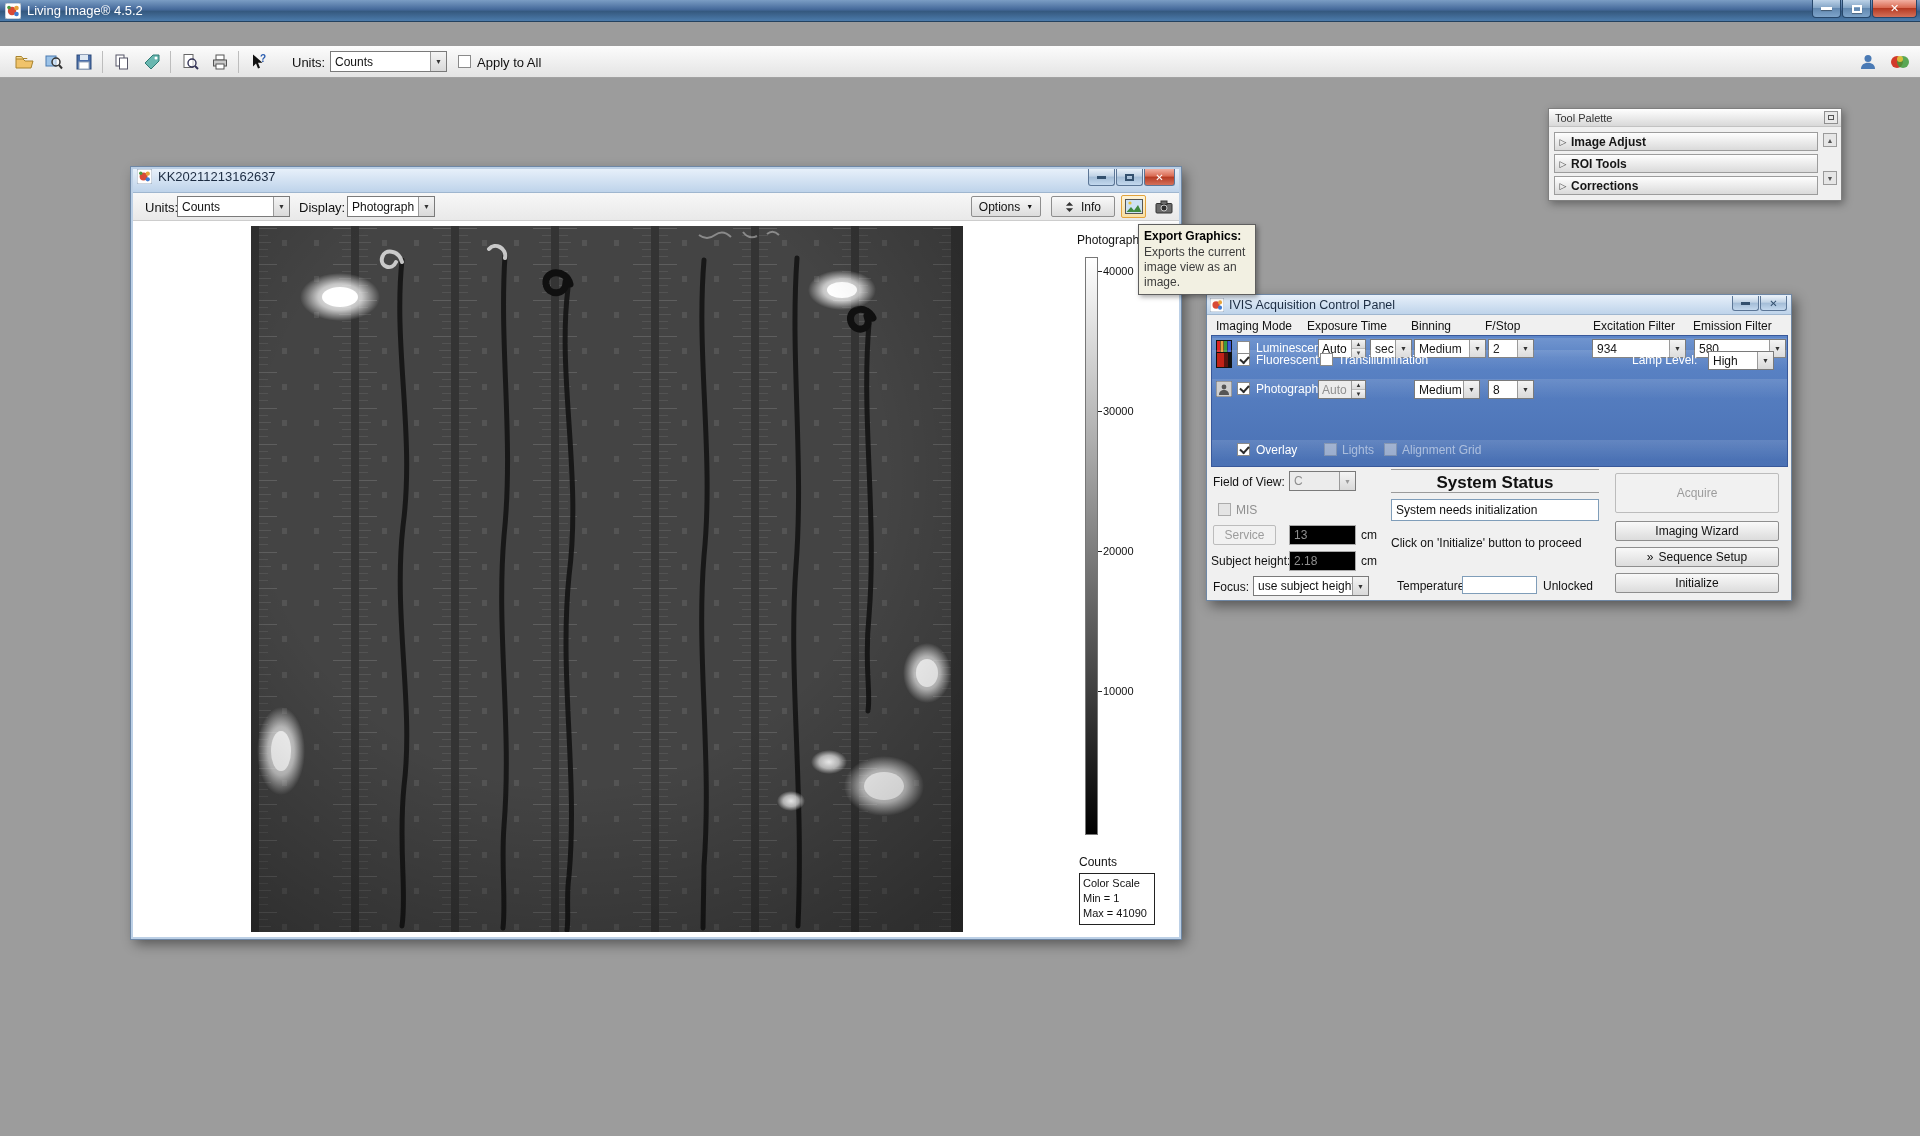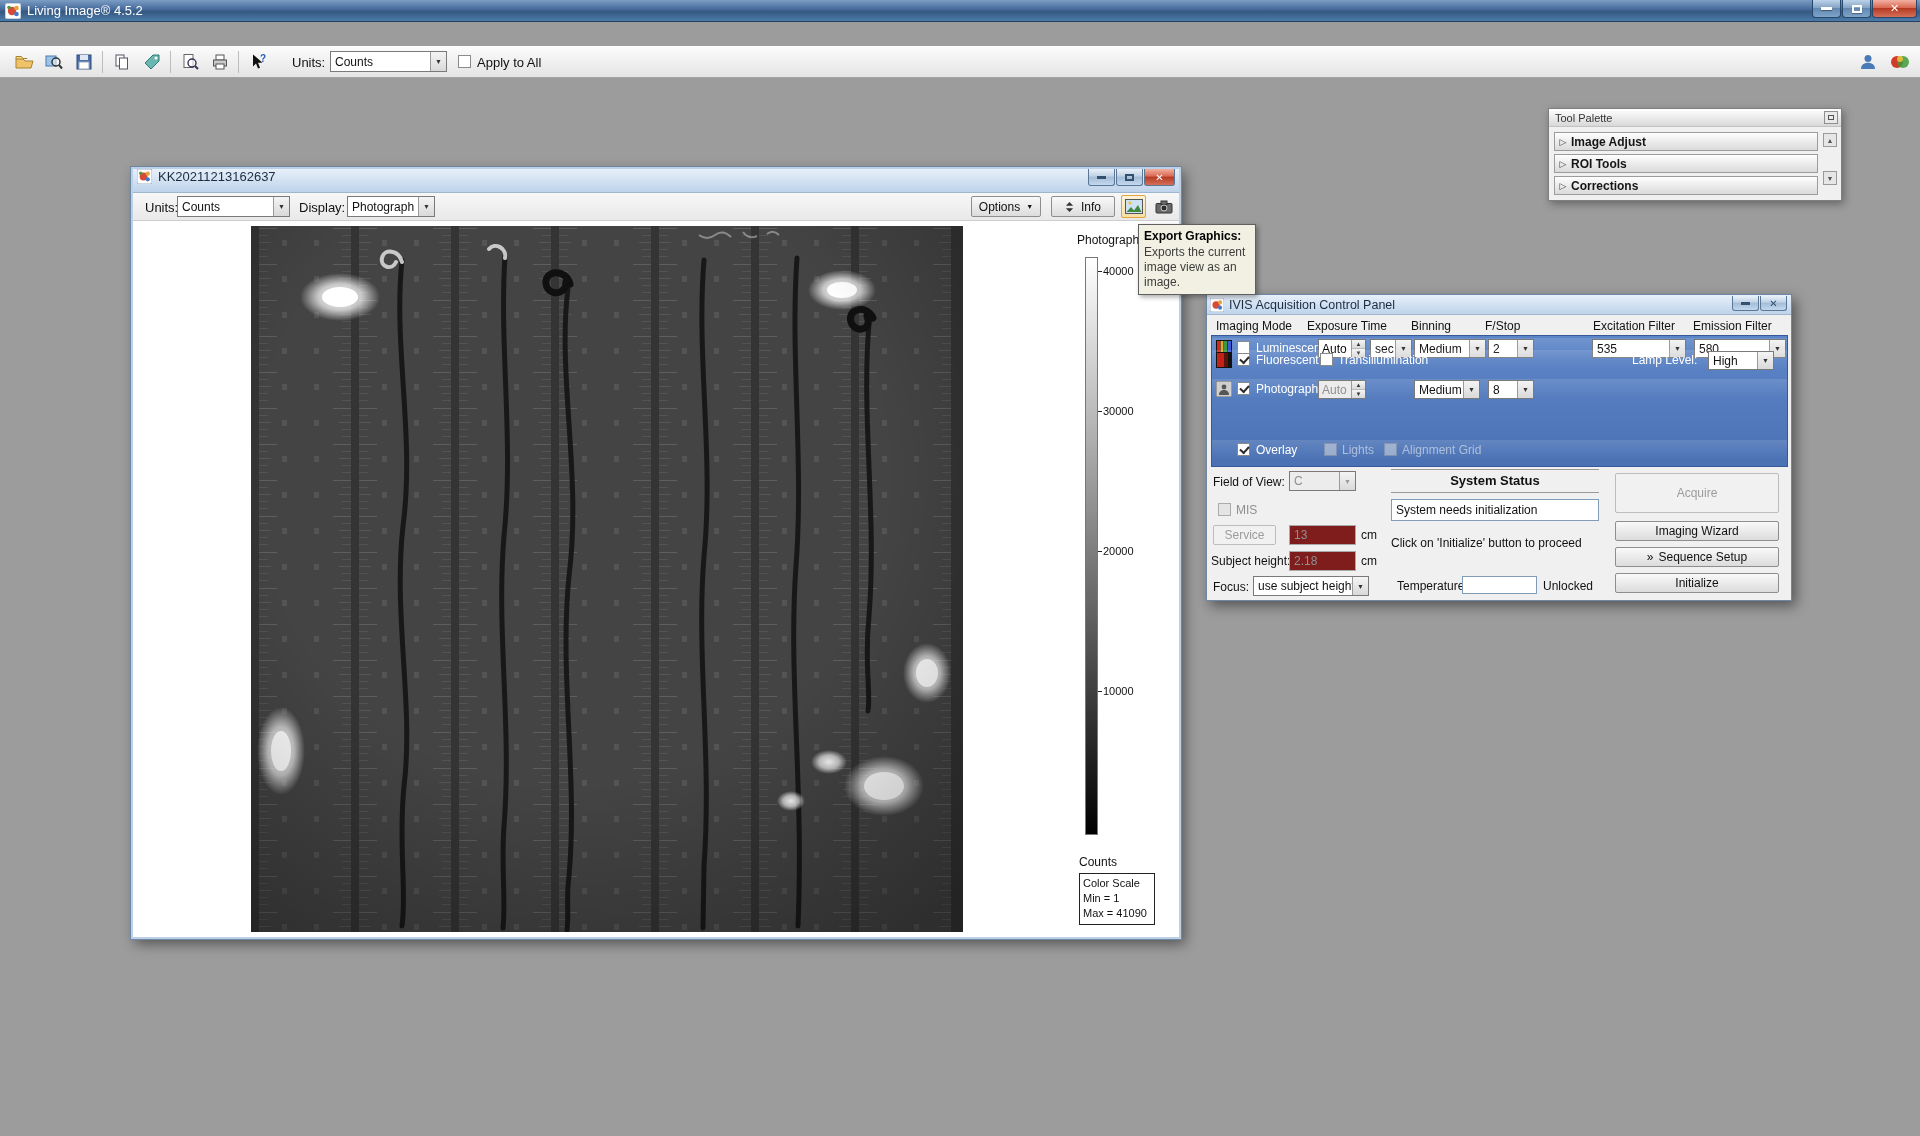--- a/index.html
+++ b/index.html
@@ -119,21 +119,21 @@
     background:linear-gradient(#5d86c8,#4a71b4); border:1px solid #38589a; }
   .brow { position:absolute; left:0; width:100%; height:20px;
     background:linear-gradient(rgba(255,255,255,.12),rgba(255,255,255,0)); }
   .blab { position:absolute; left:44px; top:3px; color:#fff; font-size:12px; }
   .bcb  { position:absolute; left:25px; top:3px; }
   .mode-icon { position:absolute; left:4px; top:2px; width:16px; height:16px; display:flex; }
   .faded { opacity:.5; }
   .acq-lbl { position:absolute; color:#111; font-size:12px; }
   .sunken { position:absolute; height:20px; background:#fff; border:1px solid #7f9db9; font-size:12px;
     display:flex; align-items:center; padding:0 4px; color:#111; }
-  .sunken.dis { background:#7f1d1d; color:#8f8f8f; border-color:#a9a9a9; }
+  .sunken.dis { background:#000000; color:#8f8f8f; border-color:#a9a9a9; }
   .sys-rule { position:absolute; height:1px; background:#9a9a9a; }
 </style>
 </head>
 <body>
 
 <div class="screen">
 
   <div class="titlebar">
     <span class="ticon">
       <svg width="16" height="16" viewBox="0 0 16 16">
@@ -474,21 +474,21 @@
         </div>
         <div class="dd" style="left:202px; top:1px; width:72px; height:19px">
           <span class="dd-text">Medium</span>
             <span class="dd-btn">▼</span>
         </div>
         <div class="dd" style="left:276px; top:1px; width:46px; height:19px">
           <span class="dd-text">2</span>
             <span class="dd-btn">▼</span>
         </div>
         <div class="dd" style="left:380px; top:1px; width:94px; height:19px">
-          <span class="dd-text">535</span>
+          <span class="dd-text">934</span>
             <span class="dd-btn">▼</span>
         </div>
         <div class="dd" style="left:482px; top:1px; width:92px; height:19px">
           <span class="dd-text">580</span>
             <span class="dd-btn">▼</span>
         </div>
       </div>
 
       <div class="brow" style="top:14px">
         <span class="mode-icon">
@@ -566,21 +566,21 @@
       <span>2.18</span>
     </div>
     <span class="acq-lbl" style="left:154px; top:259px">cm</span>
     <span class="acq-lbl" style="left:6px; top:285px">Focus:</span>
     <div class="dd" style="left:46px; top:281px; width:116px; height:20px">
       <span class="dd-text">use subject height</span>
         <span class="dd-btn">▼</span>
     </div>
 
     <div class="sys-rule" style="left:184px; top:174px; width:208px"></div>
-    <div class="acq-lbl" style="left:184px; top:178px; width:208px; text-align:center; font-weight:bold; font-size:13px">System Status</div>
+    <div class="acq-lbl" style="left:184px; top:178px; width:208px; text-align:center; font-weight:bold; font-size:17px">System Status</div>
     <div class="sys-rule" style="left:184px; top:197px; width:208px"></div>
     <div class="sunken" style="left:184px; top:204px; width:208px; height:22px">
       <span>System needs initialization</span>
     </div>
     <div class="acq-lbl" style="left:184px; top:241px; width:210px">Click on 'Initialize' button to proceed</div>
     <span class="acq-lbl" style="left:190px; top:284px">Temperature:</span>
     <div class="sunken" style="left:255px; top:281px; width:75px; height:18px"></div>
     <span class="acq-lbl" style="left:336px; top:284px">Unlocked</span>
 
     <div class="btn dis" style="position:absolute; left:408px; top:178px; width:164px; height:40px; font-size:12px">

